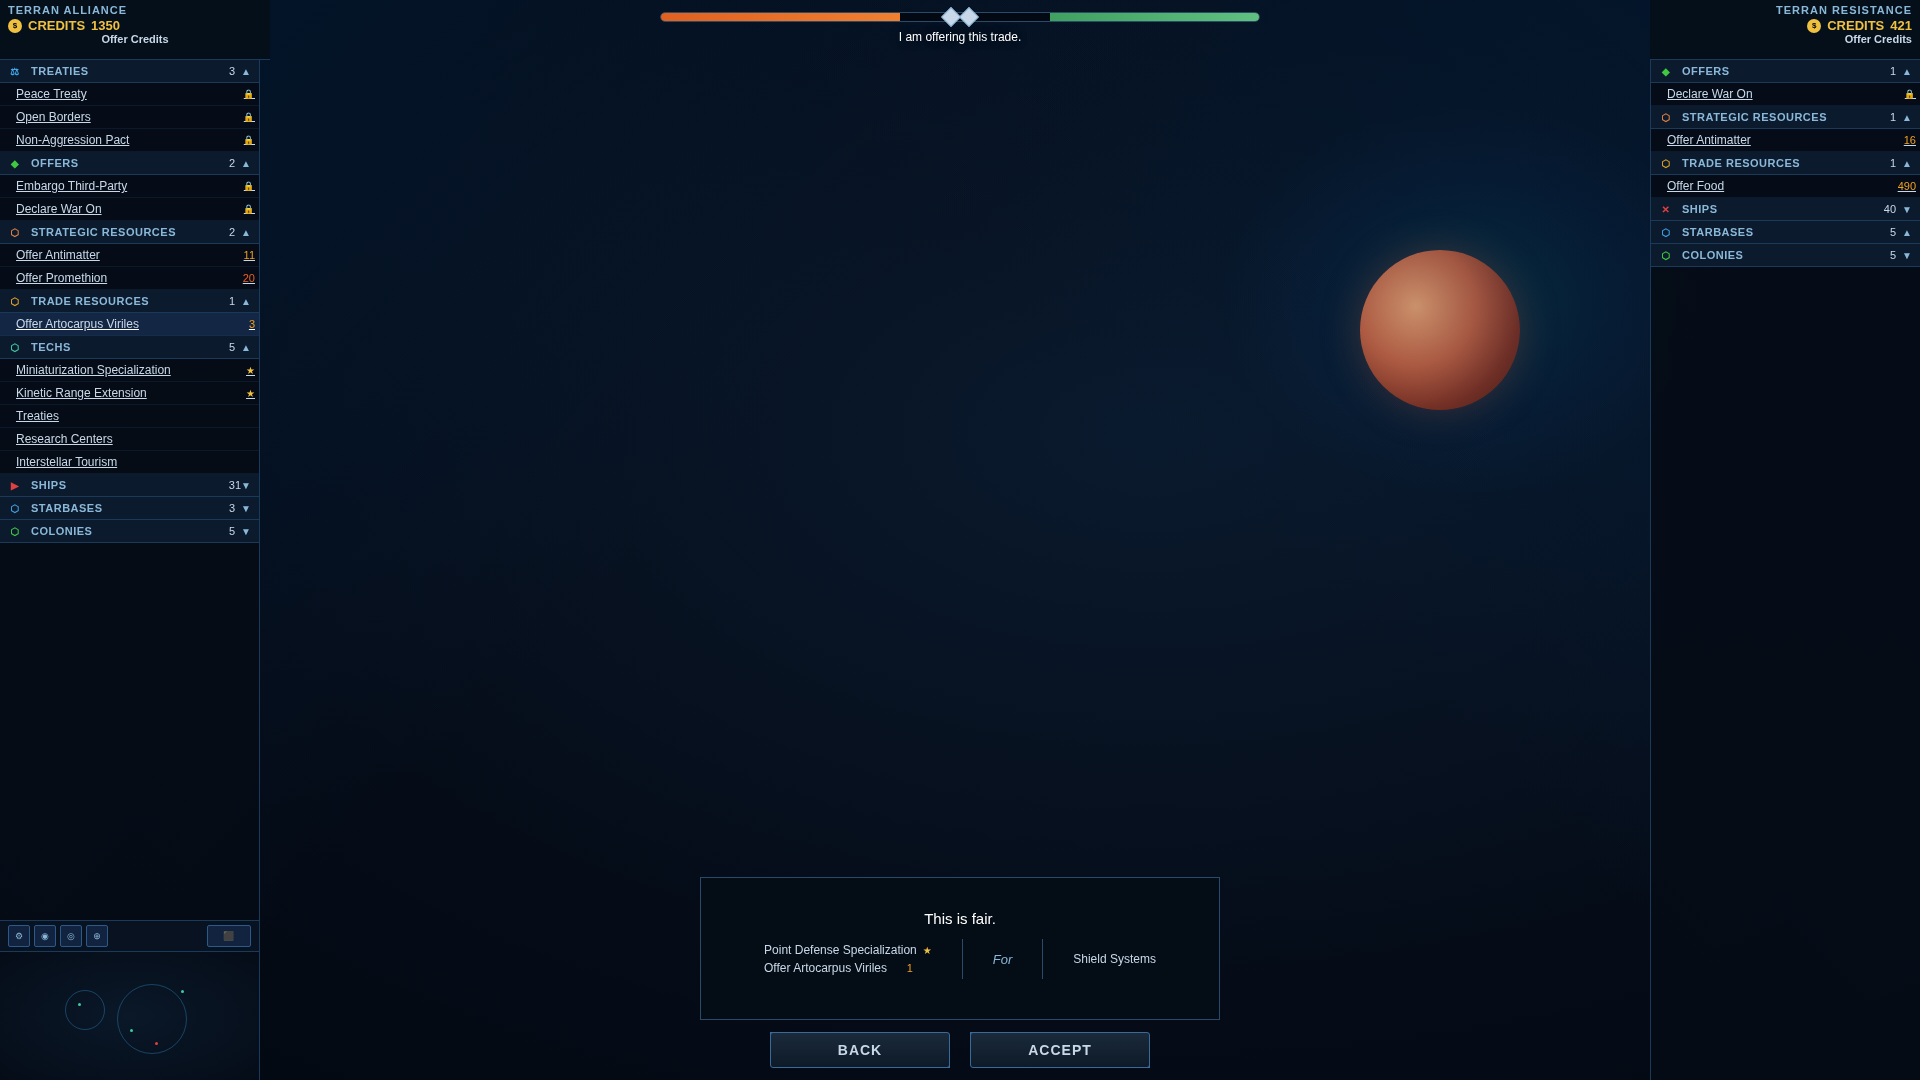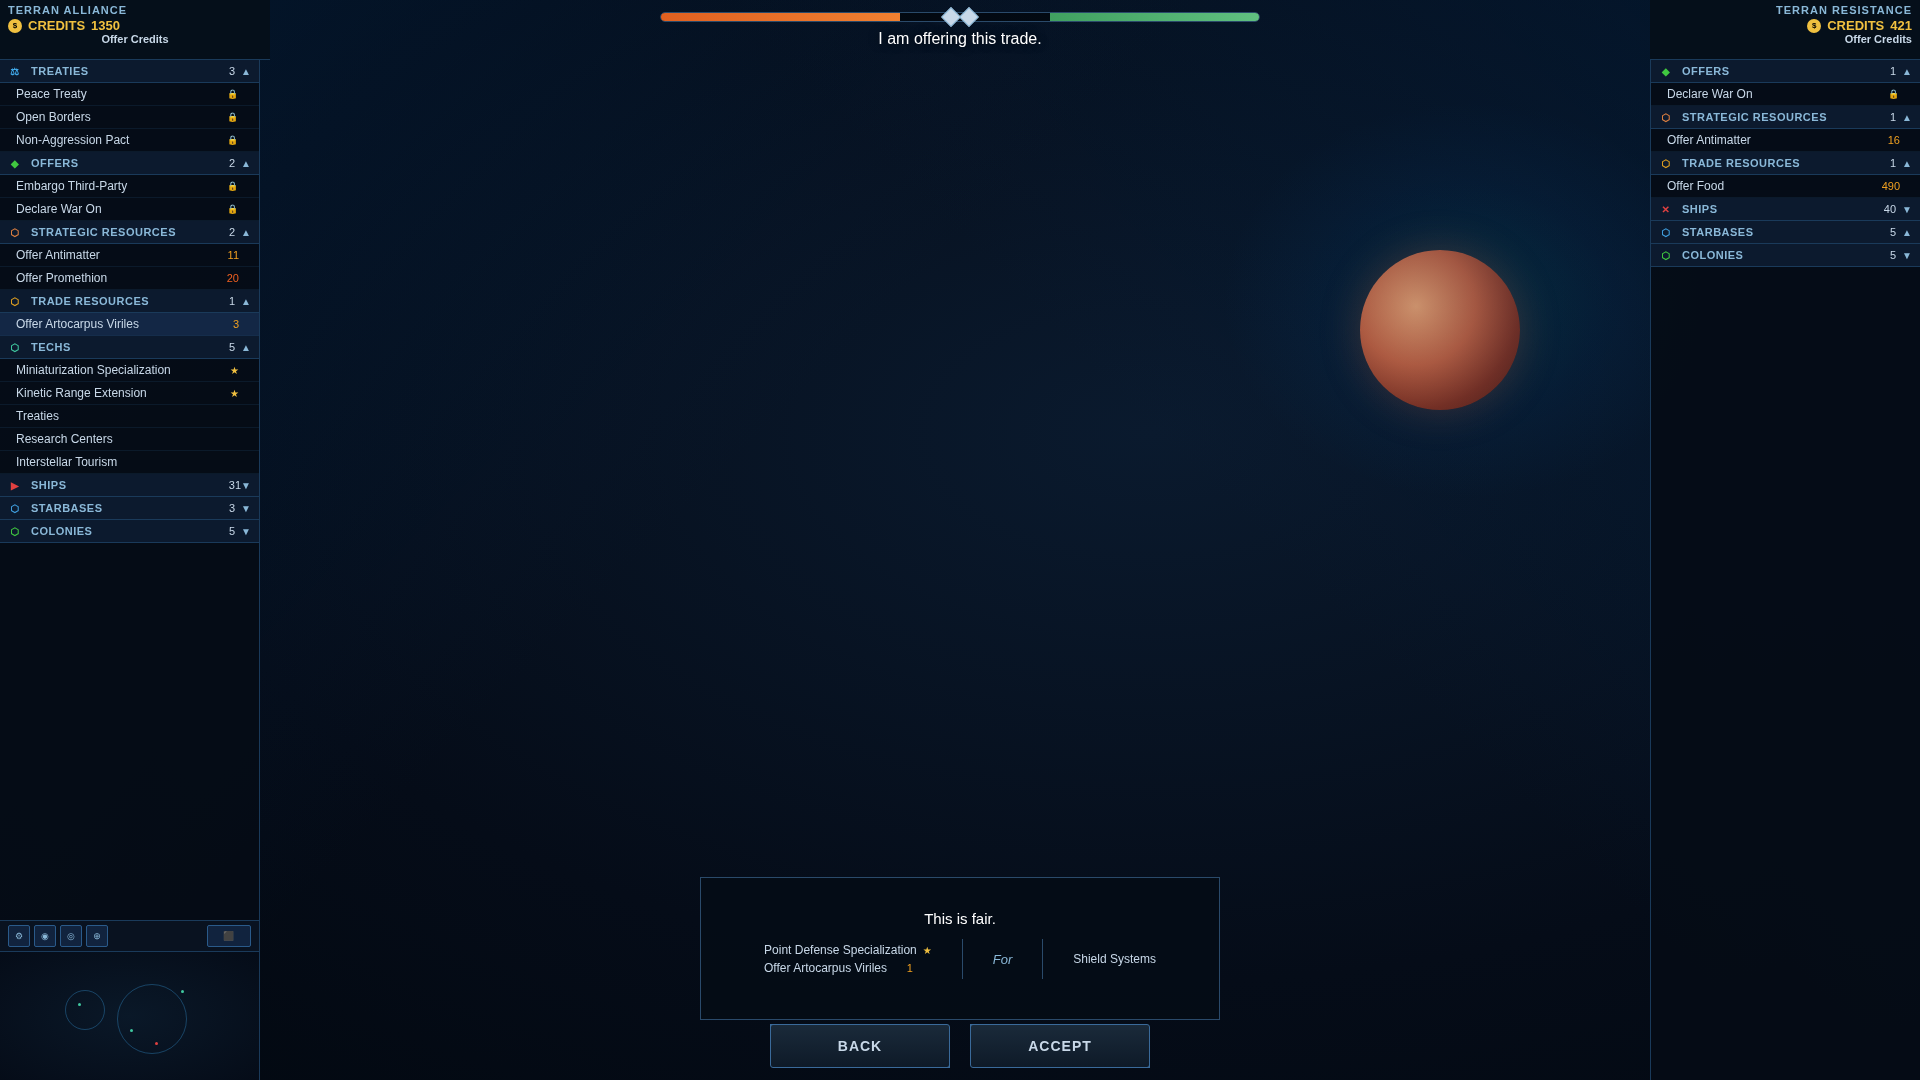--- a/index.html
+++ b/index.html
@@ -201,21 +201,21 @@
       border: 1px solid #8ab8d8;
     }
 
     
     #dialogue-text {
       position: absolute;
       top: 30px;
       left: 50%;
       transform: translateX(-50%);
       color: #ffffff;
-      font-size: 16px;
+      font-size: 12px;
       text-align: center;
       z-index: 10;
       text-shadow: 0 0 10px rgba(0,0,0,0.8);
       white-space: nowrap;
     }
 
     
     #left-panel {
       position: absolute;
       left: 0;
@@ -271,24 +271,25 @@
 
     .section-arrow {
       color: #8ab8d8;
       font-size: 10px;
     }
 
     .panel-item {
       display: flex;
       align-items: center;
       justify-content: space-between;
-      padding: 4px 20px 4px 16px;
+      padding: 4px 4px 4px 16px;
       color: #c8d8e8;
       cursor: pointer;
       border-bottom: 1px solid rgba(26,58,90,0.3);
+      text-decoration: underline;
     }
 
     .panel-item.selected {
       background: rgba(40,80,140,0.4);
       color: #ffffff;
     }
 
     .item-name {
       flex: 1;
       color: #c8d8e8;
@@ -379,21 +380,21 @@
       left: 50%;
       transform: translateX(-50%);
       display: flex;
       gap: 20px;
       padding: 12px 0;
       z-index: 20;
     }
 
     .action-btn {
       width: 180px;
-      height: 44px;
+      height: 36px;
       background: linear-gradient(180deg, #1a2a3a 0%, #0e1a28 100%);
       border: 1px solid #3a6a9a;
       border-radius: 3px;
       color: #c8d8e8;
       font-size: 14px;
       font-weight: bold;
       letter-spacing: 1px;
       text-transform: uppercase;
       cursor: pointer;
       display: flex;

